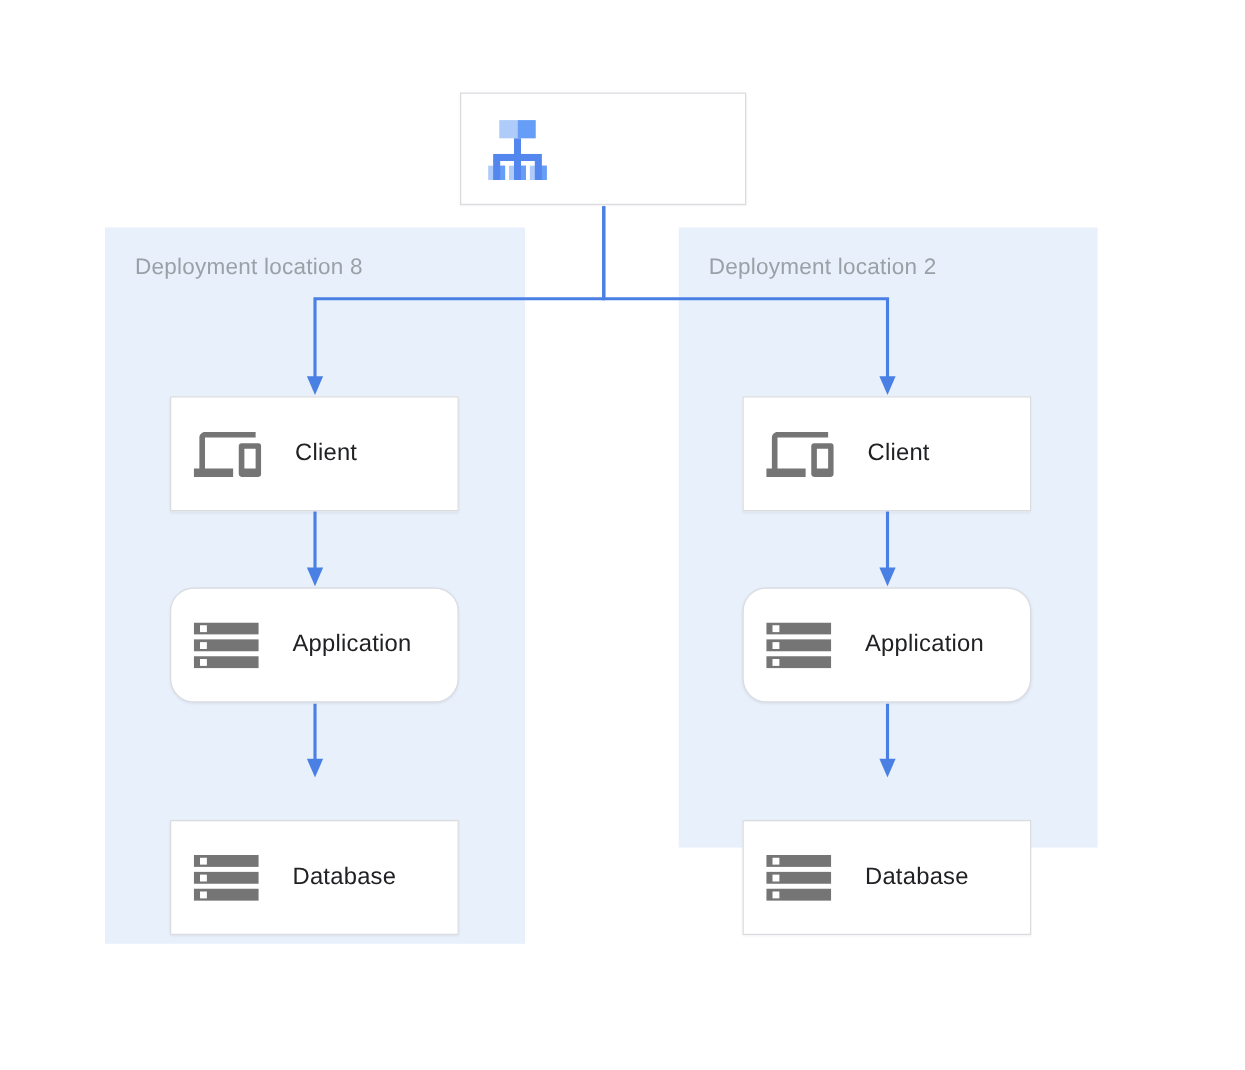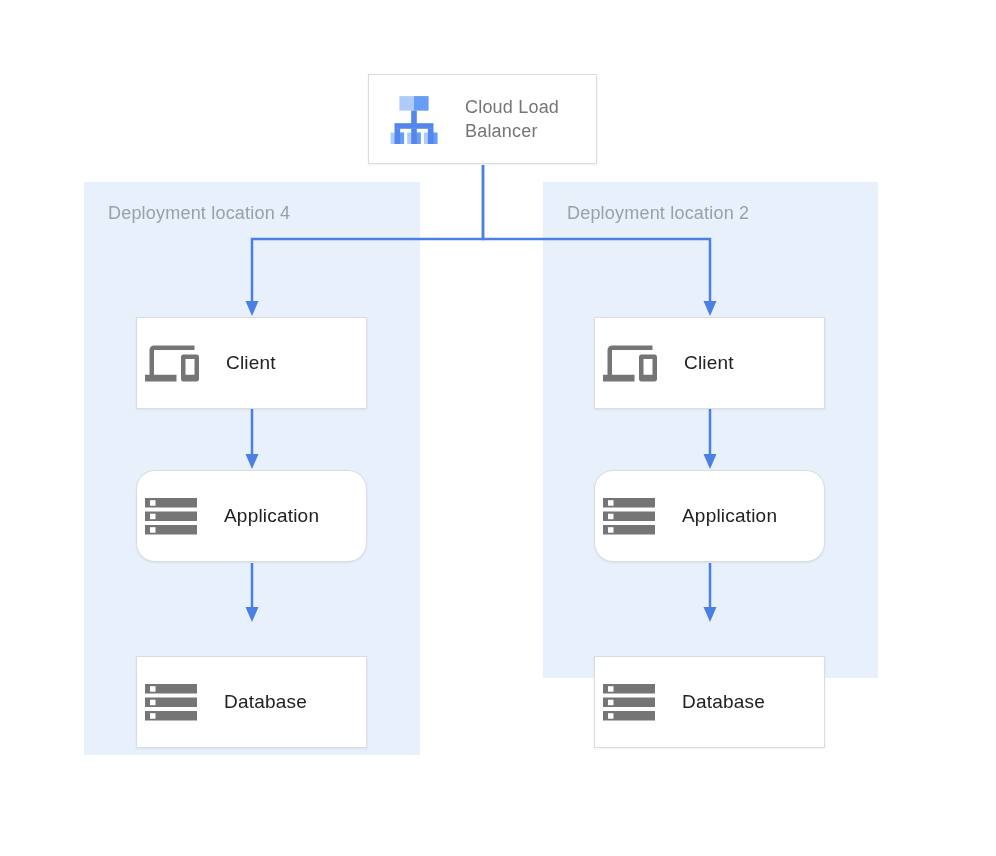--- a/index.html
+++ b/index.html
@@ -38,21 +38,21 @@
     pointer-events: none;
   }
 
   .node {
     position: absolute;
     background: #ffffff;
     border: 1px solid #DADCE0;
     box-sizing: border-box;
     display: flex;
     align-items: center;
-    padding-left: 8px;
+    padding-left: 18px;
     box-shadow: 0 1px 2px rgba(60,64,67,0.08);
   }
   .node .icon-wrap {
     flex: 0 0 auto;
     display: flex;
     align-items: center;
     justify-content: center;
   }
   .node-label {
     margin-left: 27px;
@@ -81,21 +81,21 @@
   .row-client      { top: 317px; }
   .row-application { top: 470px; border-radius: 19px; }
   .row-database    { top: 656px; }
 </style>
 </head>
 <body>
 
 <div class="canvas">
 
   <div class="region region-1">
-    <div class="region-label">Deployment location 4</div>
+    <div class="region-label">Deployment location 8</div>
   </div>
   <div class="region region-2">
     <div class="region-label">Deployment location 2</div>
   </div>
 
   <svg class="connectors" width="996" height="856" viewBox="0 0 996 856">
     <g stroke="#4A80E4" stroke-width="2.5" fill="none">
       <path d="M483 165 V239 H252 V302"></path>
       <path d="M483 165 V239 H710 V302"></path>
       <path d="M252 409 V455"></path>
@@ -126,21 +126,20 @@
         <rect x="41.5" y="37" width="5" height="11" fill="#669DF6"></rect>
         <g fill="#5487EE">
           <rect x="21.3" y="16" width="5.4" height="13"></rect>
           <rect x="5.3" y="28" width="37.4" height="5.4"></rect>
           <rect x="5.3" y="33" width="5.4" height="15"></rect>
           <rect x="21.3" y="33" width="5.4" height="15"></rect>
           <rect x="37.3" y="33" width="5.4" height="15"></rect>
         </g>
       </svg>
     </span>
-    <span class="lb-label">Cloud Load Balancer</span>
   </div>
 
   <div class="node col-left row-client">
     <span class="icon-wrap">
       <svg width="54" height="45" viewBox="0 2 24 20">
         <path fill="#757575" d="M4 6h18V4H4c-1.1 0-2 .9-2 2v11H0v3h14v-3H4V6zm19 2h-6c-.55 0-1 .45-1 1v10c0 .55.45 1 1 1h6c.55 0 1-.45 1-1V9c0-.55-.45-1-1-1zm-1 9h-4v-7h4v7z"></path>
       </svg>
     </span>
     <span class="node-label">Client</span>
   </div>

